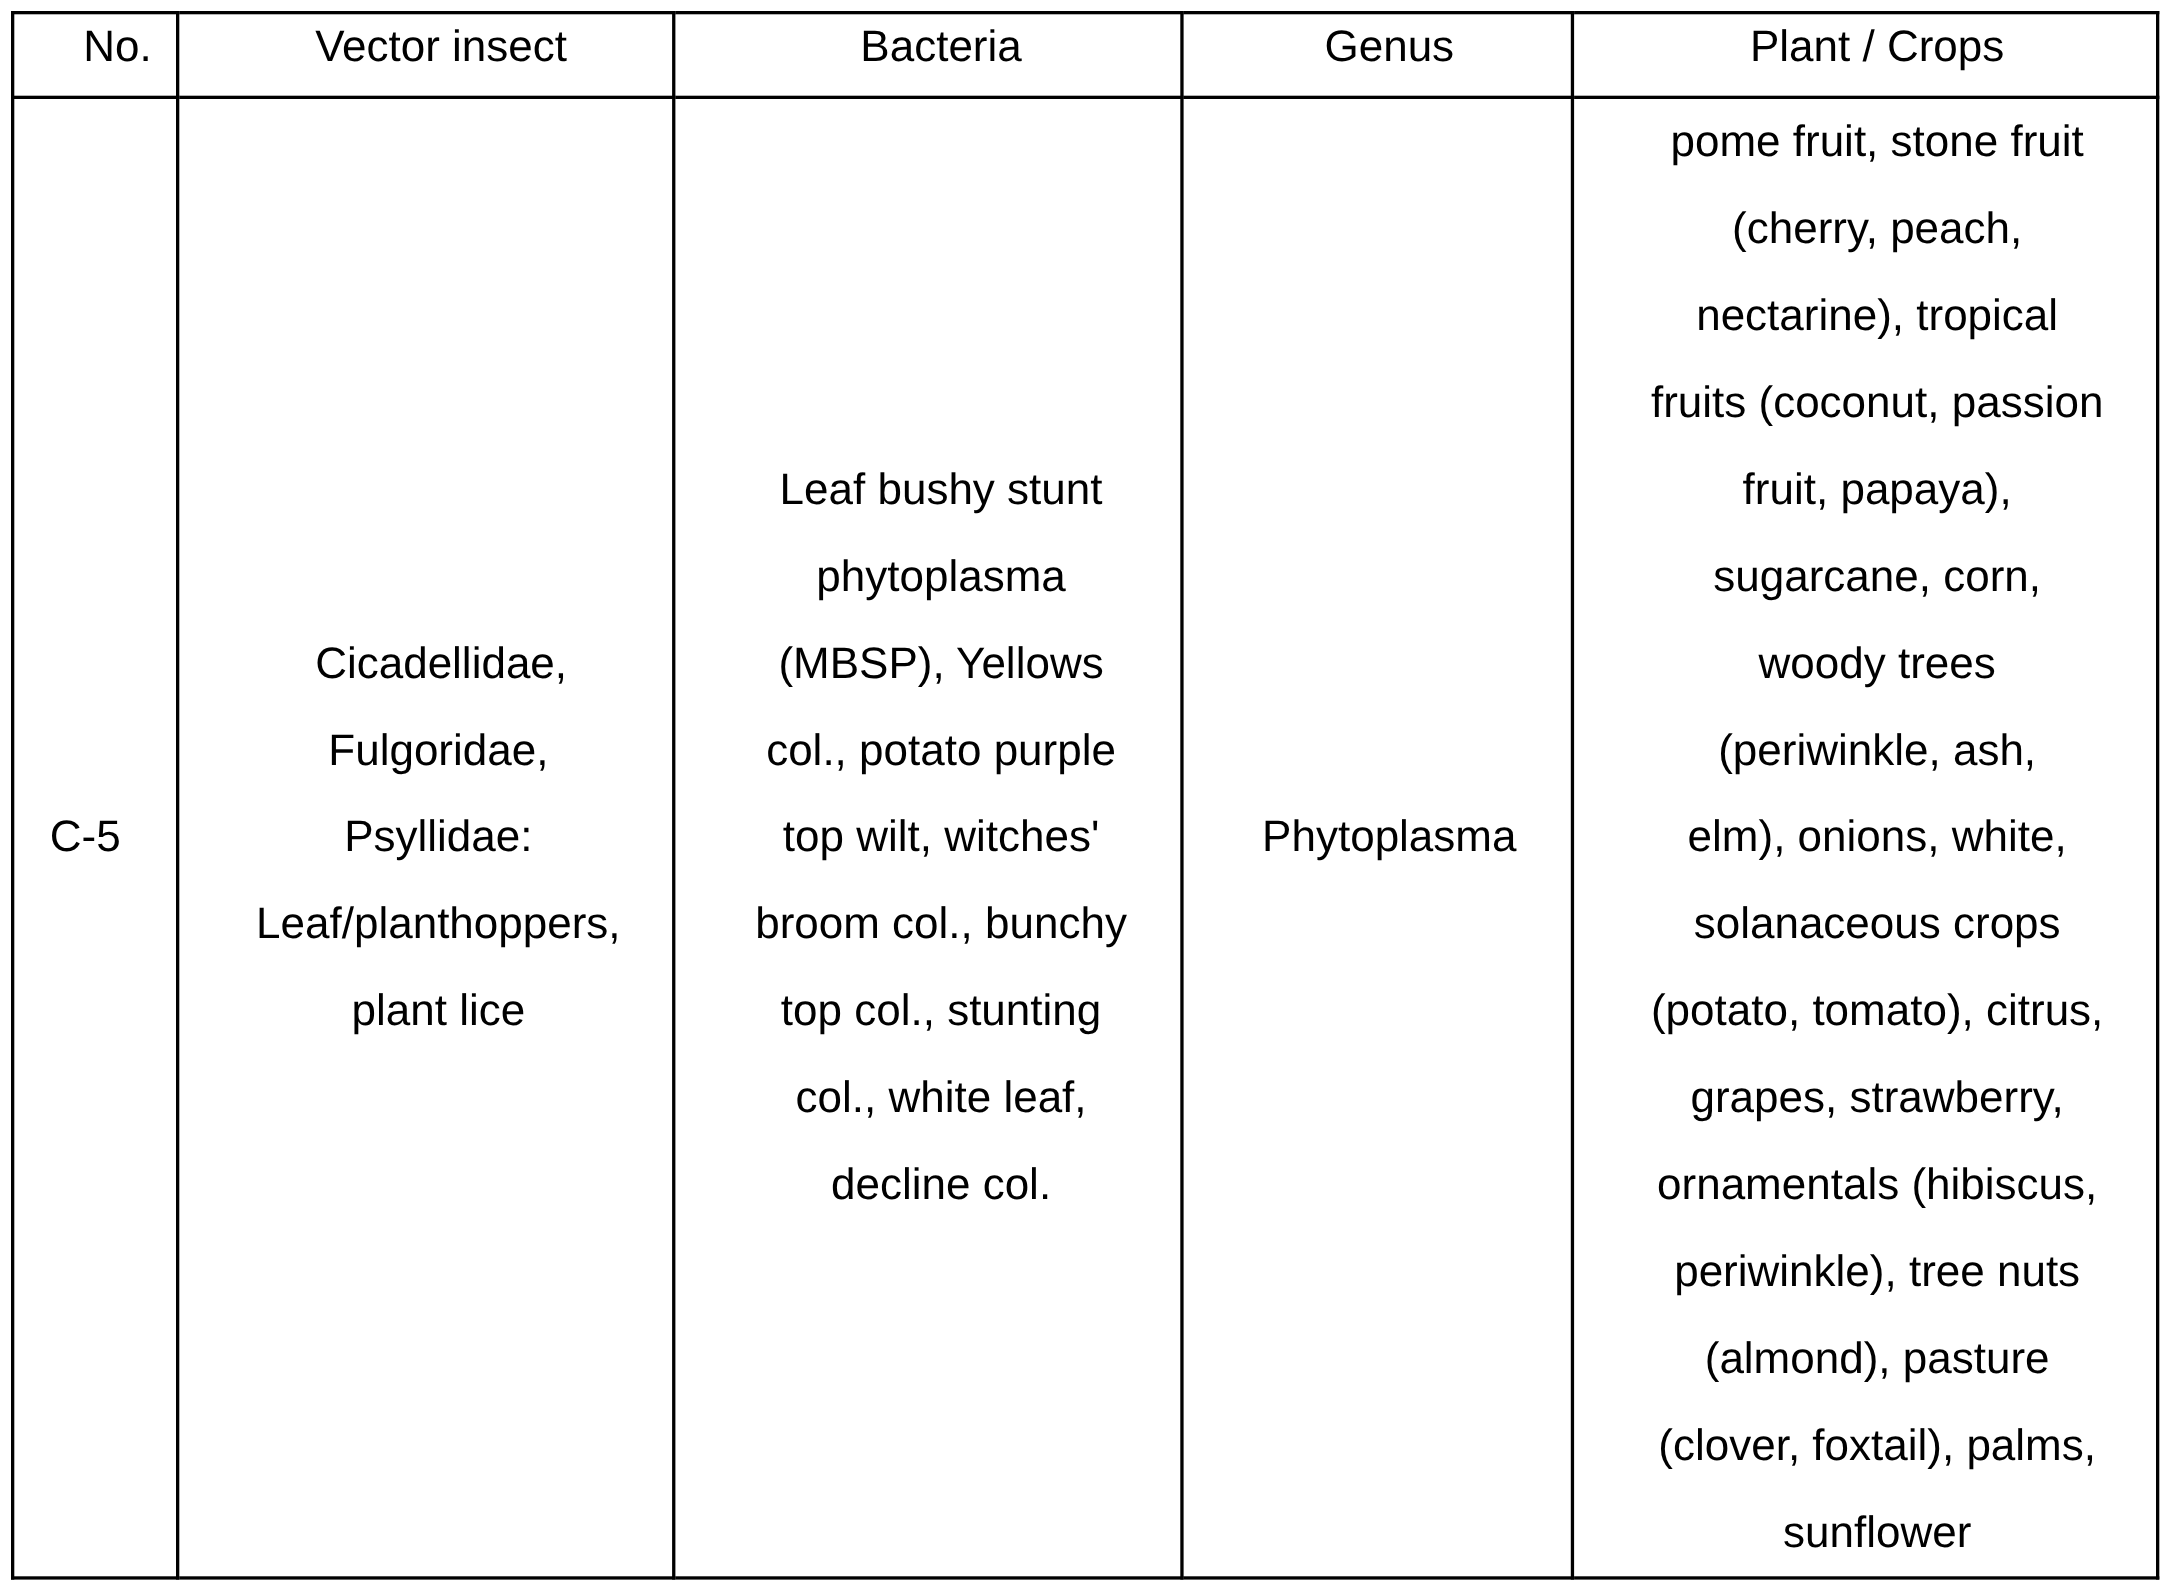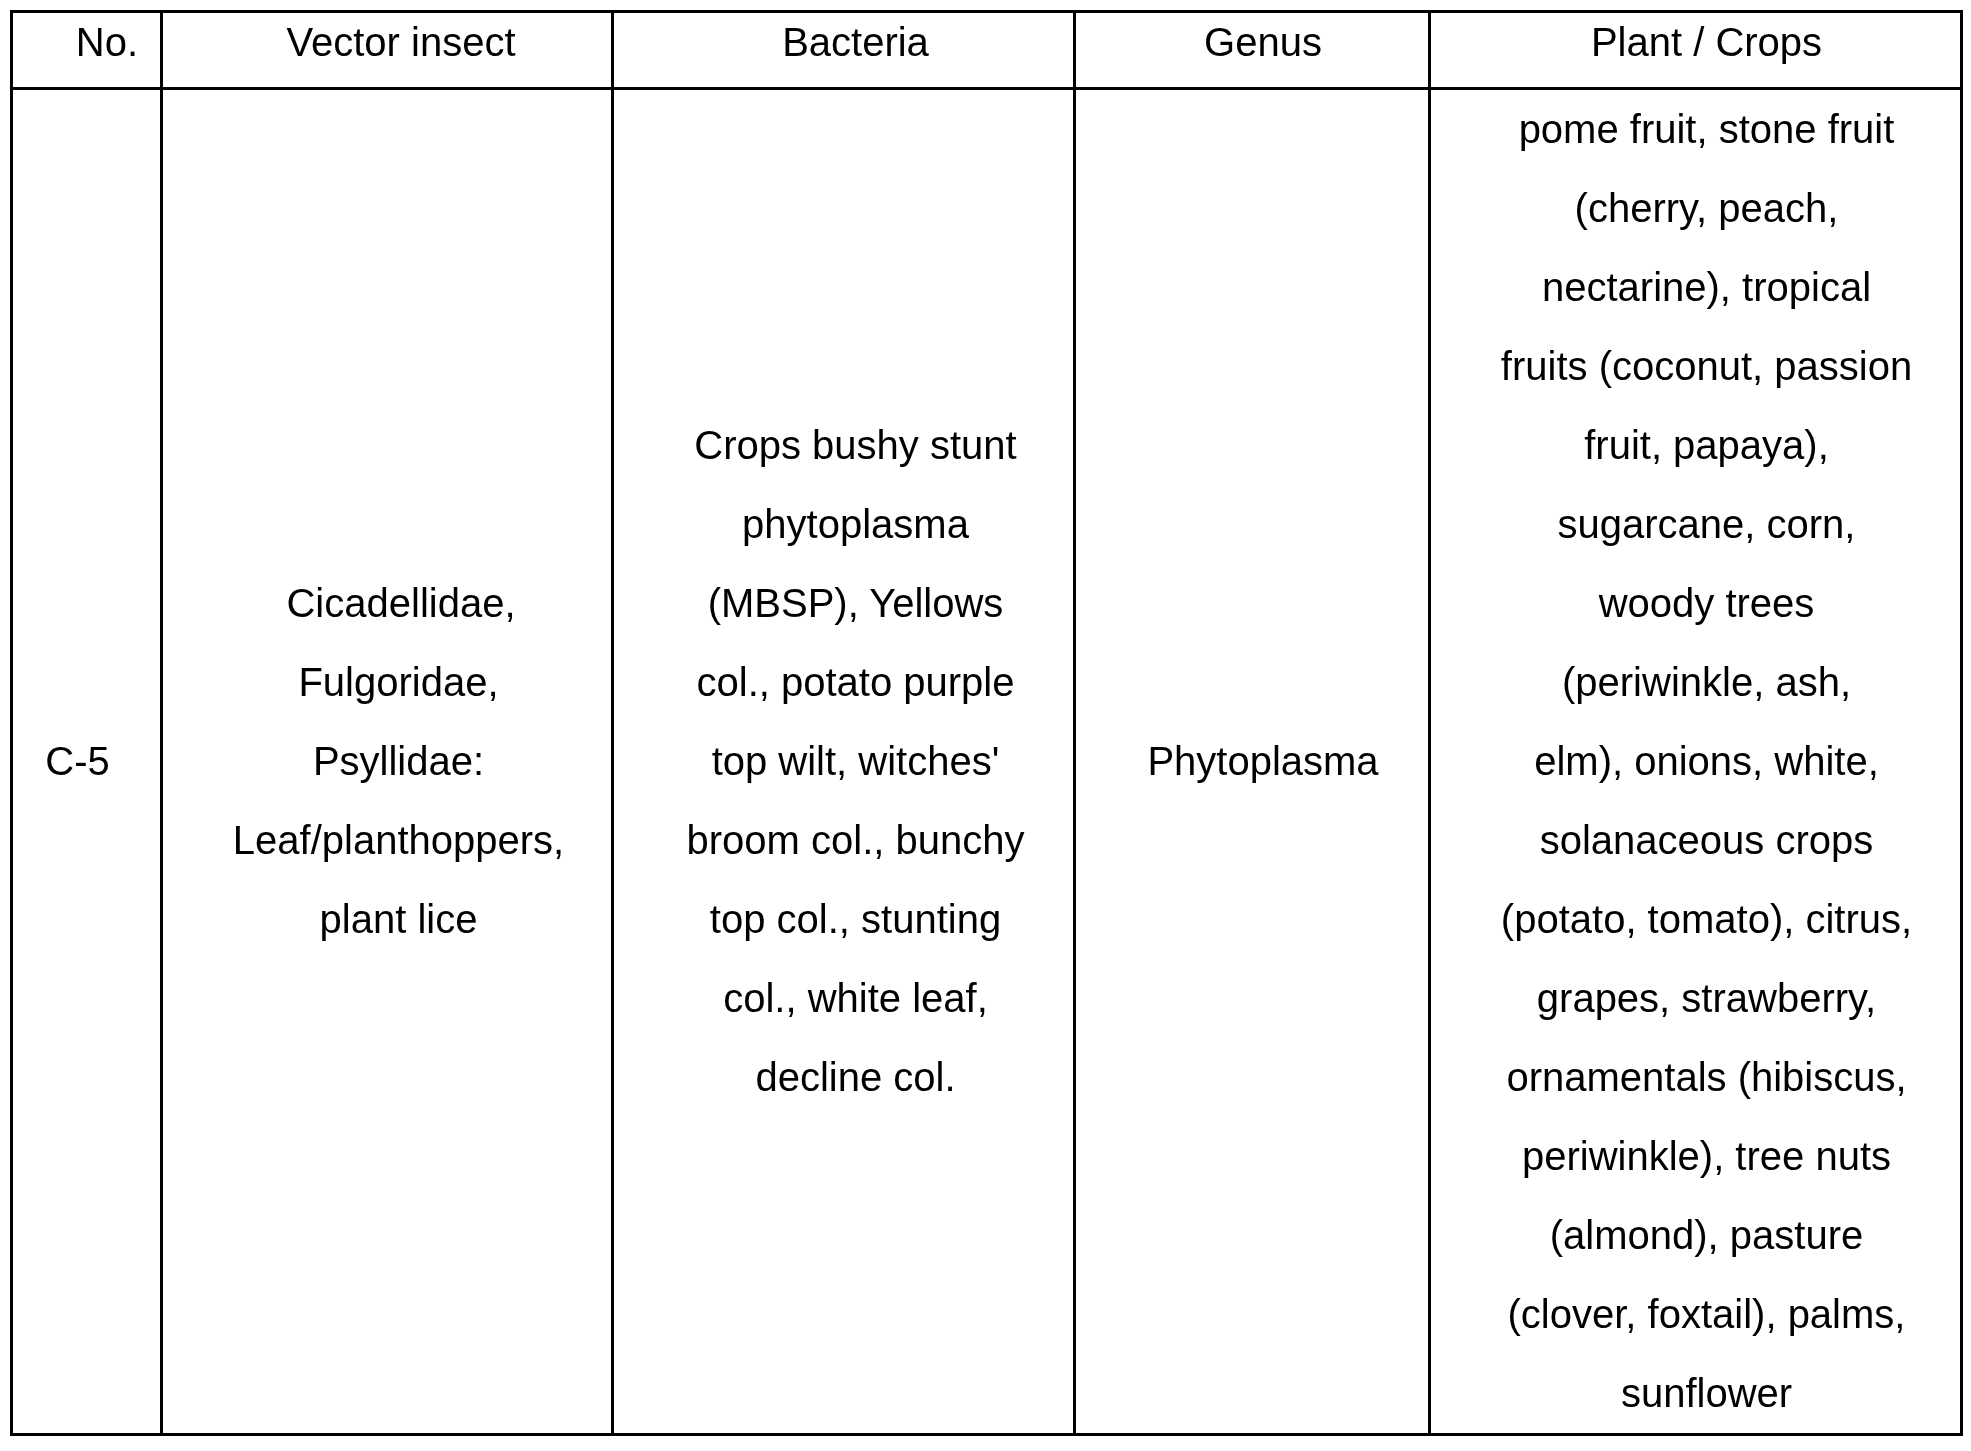--- a/index.html
+++ b/index.html
@@ -88,21 +88,21 @@
     <tr>
       <td class="td-no">C-5</td>
       <td class="td-vec">
         <span class="line indent">Cicadellidae,</span>
         <span class="line">Fulgoridae,</span>
         <span class="line">Psyllidae:</span>
         <span class="line">Leaf/planthoppers,</span>
         <span class="line">plant lice</span>
       </td>
       <td class="td-bac">
-        <span class="line">Crops bushy stunt</span>
+        <span class="line">Leaf bushy stunt</span>
         <span class="line">phytoplasma</span>
         <span class="line">(MBSP), Yellows</span>
         <span class="line">col., potato purple</span>
         <span class="line">top wilt, witches'</span>
         <span class="line">broom col., bunchy</span>
         <span class="line">top col., stunting</span>
         <span class="line">col., white leaf,</span>
         <span class="line">decline col.</span>
       </td>
       <td class="td-gen">Phytoplasma</td>

